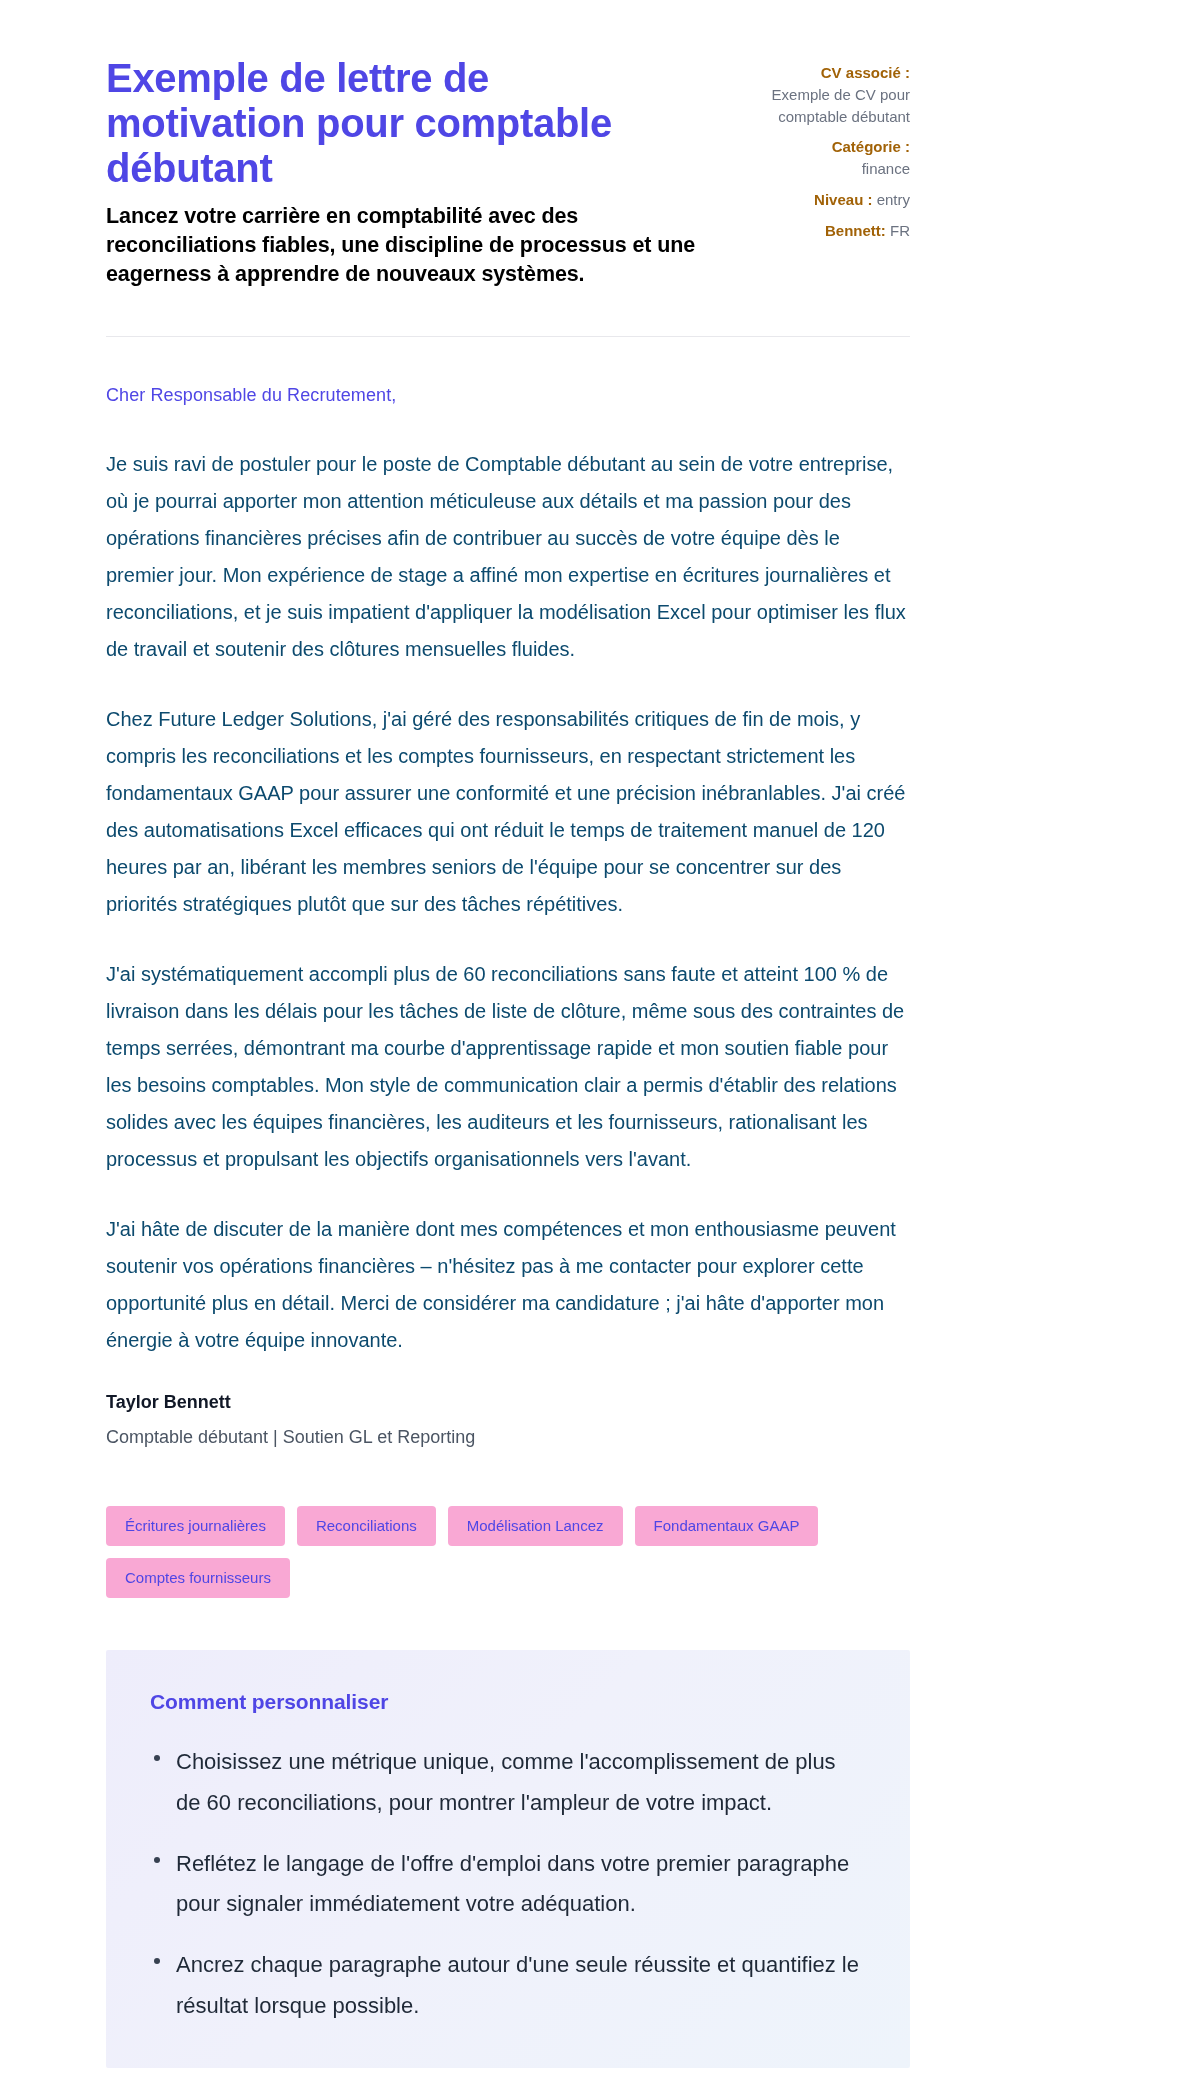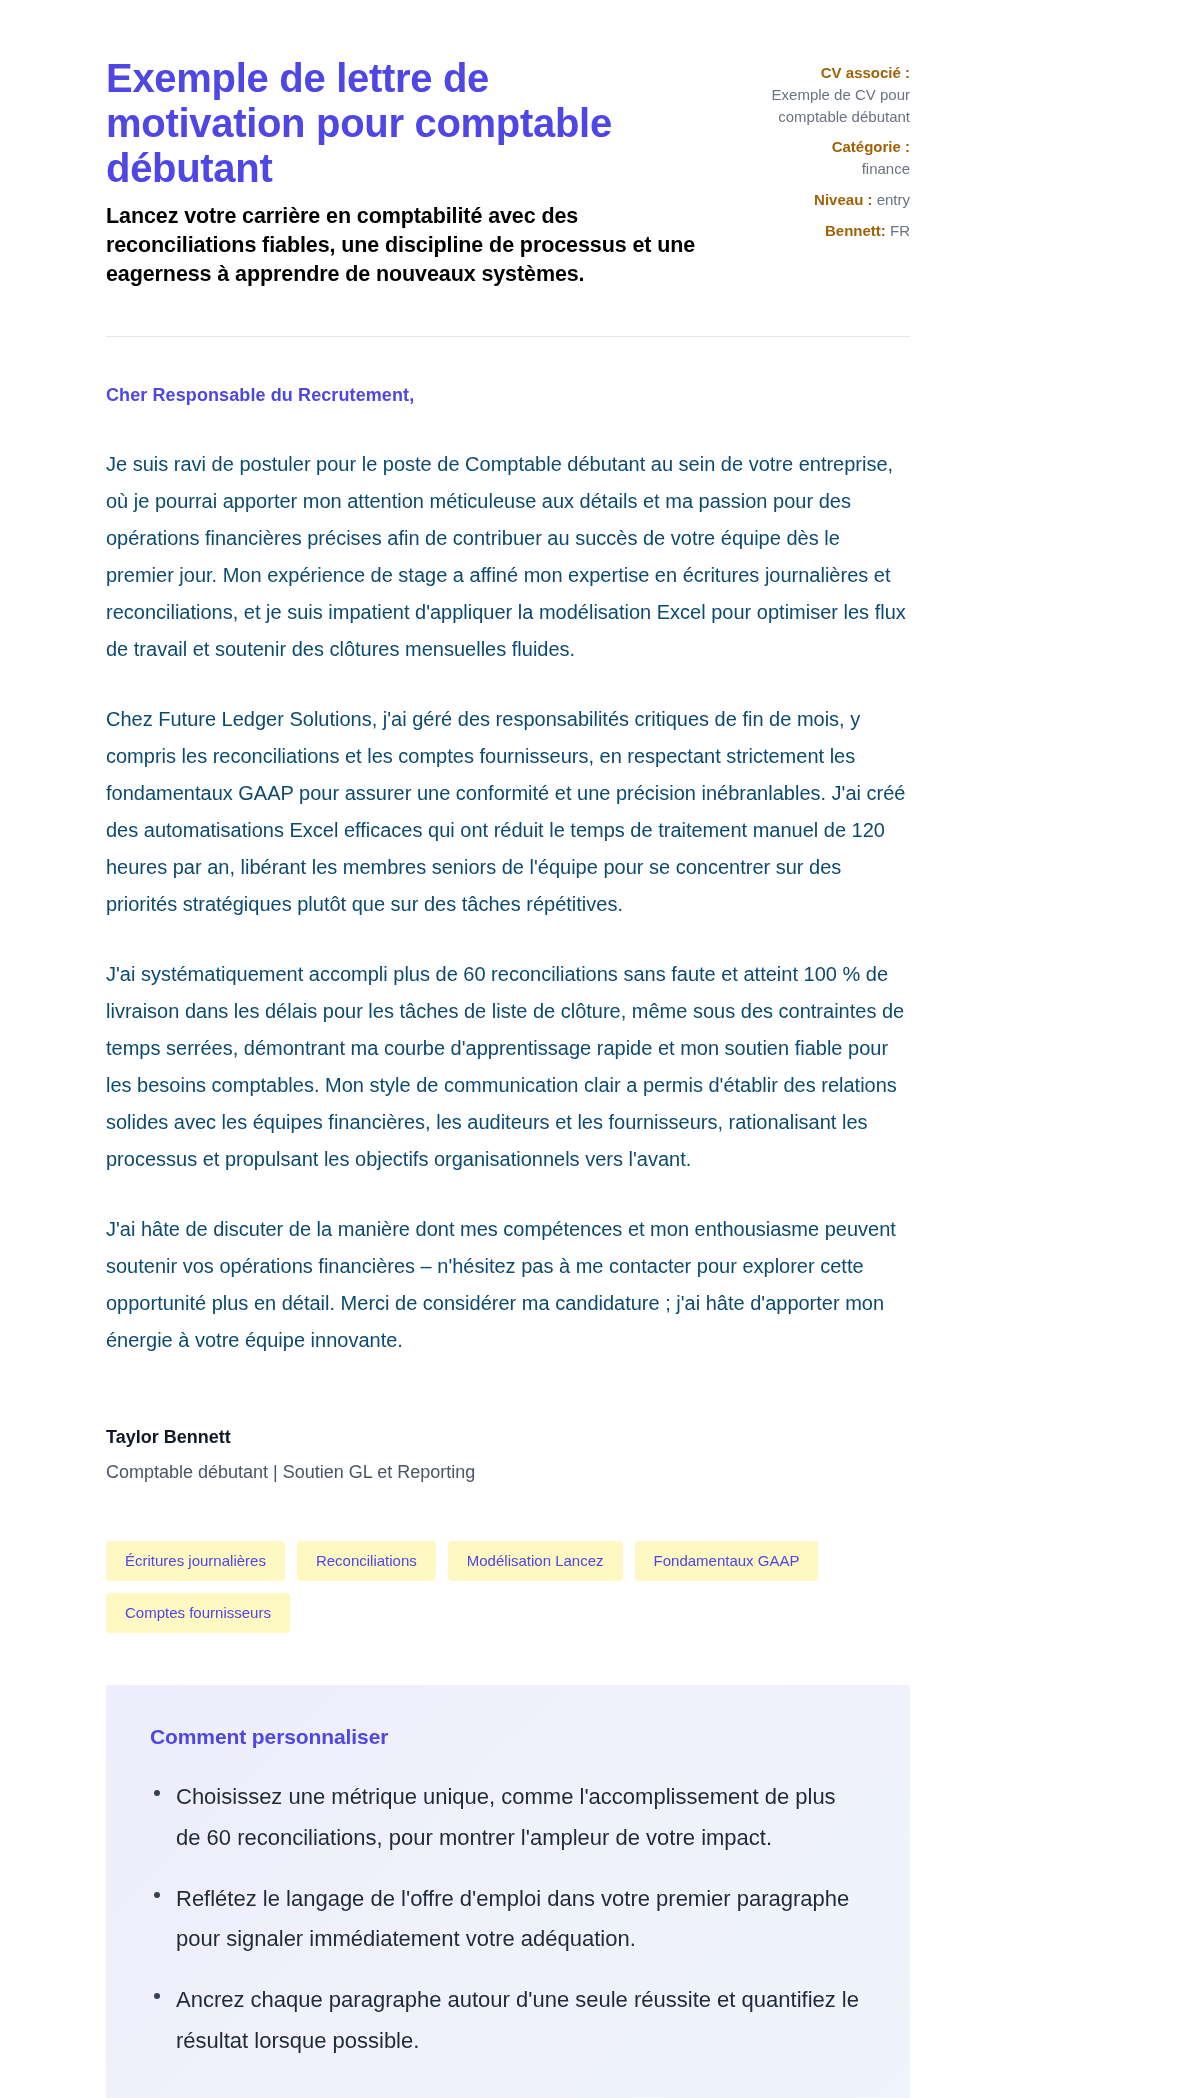--- a/index.html
+++ b/index.html
@@ -88,39 +88,39 @@
     margin: 48px 0 0 0;
   }
 
   
   .letter {
     padding-top: 48px;
   }
 
   .salutation {
     font-size: 18px;
-    font-weight: 700;
+    font-weight: 400;
     color: #4f46e5;
     margin-bottom: 40px;
     letter-spacing: 0.1px;
   }
 
   .para {
     font-size: 20px;
     line-height: 1.85;
     color: #0c4a6e;
     margin-bottom: 33px;
     max-width: 985px;
   }
 
   .para:last-child { margin-bottom: 0; }
 
   
   .signature {
-    margin-top: 68px;
+    margin-top: 33px;
   }
 
   .sig-name {
     font-size: 18px;
     font-weight: 700;
     color: #111827;
     margin-bottom: 14px;
   }
 
   .sig-role {
@@ -131,21 +131,21 @@
   
   .tags {
     margin-top: 58px;
     display: flex;
     flex-wrap: wrap;
     gap: 12px;
     max-width: 800px;
   }
 
   .tag {
-    background: #fef9c3;
+    background: #f9a8d4;
     color: #4f46e5;
     font-size: 15px;
     padding: 11px 19px;
     border-radius: 4px;
     line-height: 1.2;
     white-space: nowrap;
   }
 
   
   .callout {

